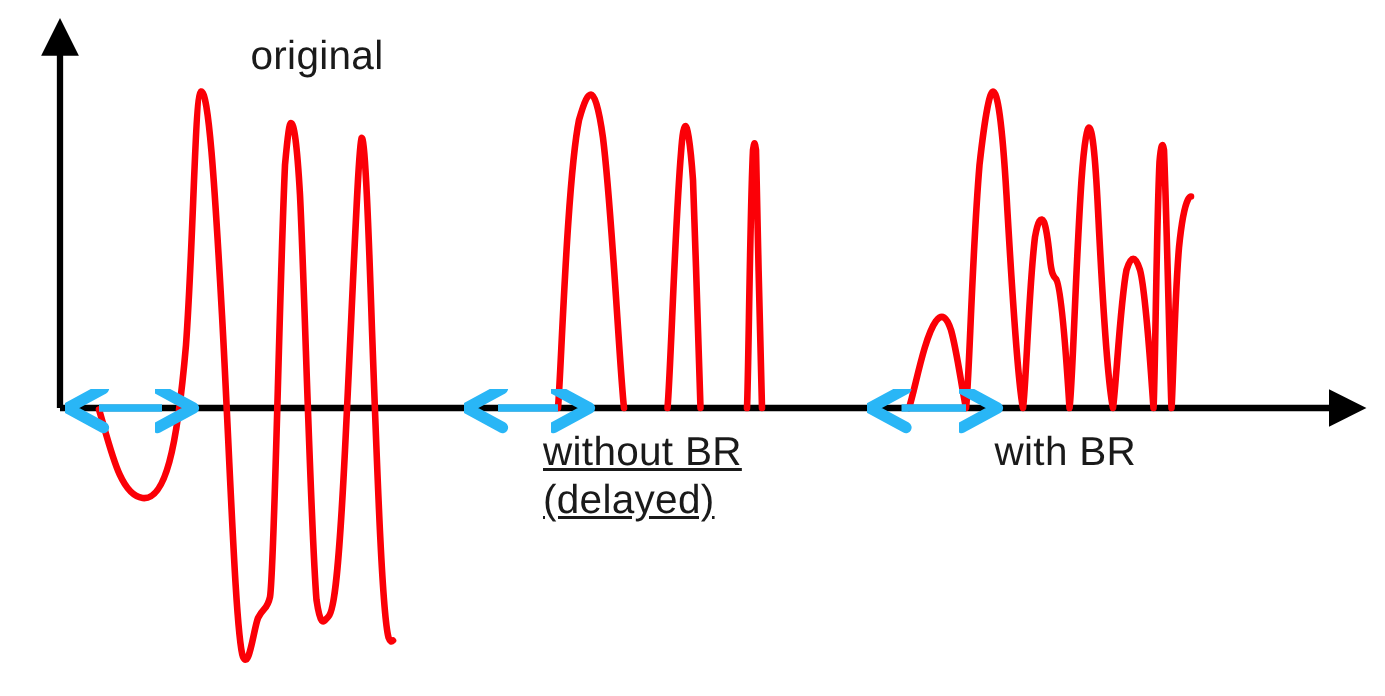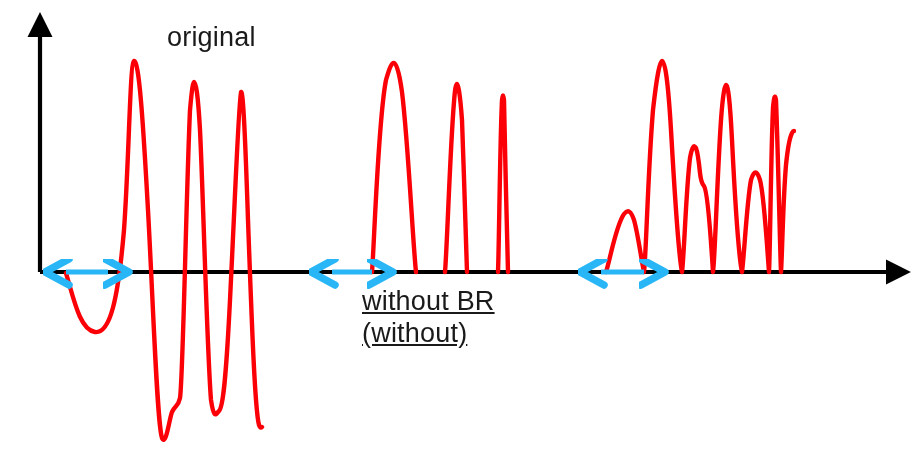--- a/index.html
+++ b/index.html
@@ -69,16 +69,17 @@
 
     <g id="markers-group">
         <line x1="66" y1="272" x2="108" y2="272" stroke="#29b6f6" stroke-width="5" marker-start="url(#arrow-blue-start)" marker-end="url(#arrow-blue-end)"></line>
         <line x1="332" y1="272" x2="372" y2="272" stroke="#29b6f6" stroke-width="5" marker-start="url(#arrow-blue-start)" marker-end="url(#arrow-blue-end)"></line>
         <line x1="601" y1="272" x2="644" y2="272" stroke="#29b6f6" stroke-width="5" marker-start="url(#arrow-blue-start)" marker-end="url(#arrow-blue-end)"></line>
       </g>
   </svg>
 
   <div class="fig-label" id="label-original">original</div>
 
-  <div class="fig-label" id="label-without"><span>without BR</span><br><span>(without)</span></div>
+  <div class="fig-label" id="label-without"><span>without BR</span><br><span>(delayed)</span></div>
 
+  <div class="fig-label" id="label-with">with BR</div>
 
 </div>
 
 </body></html>

